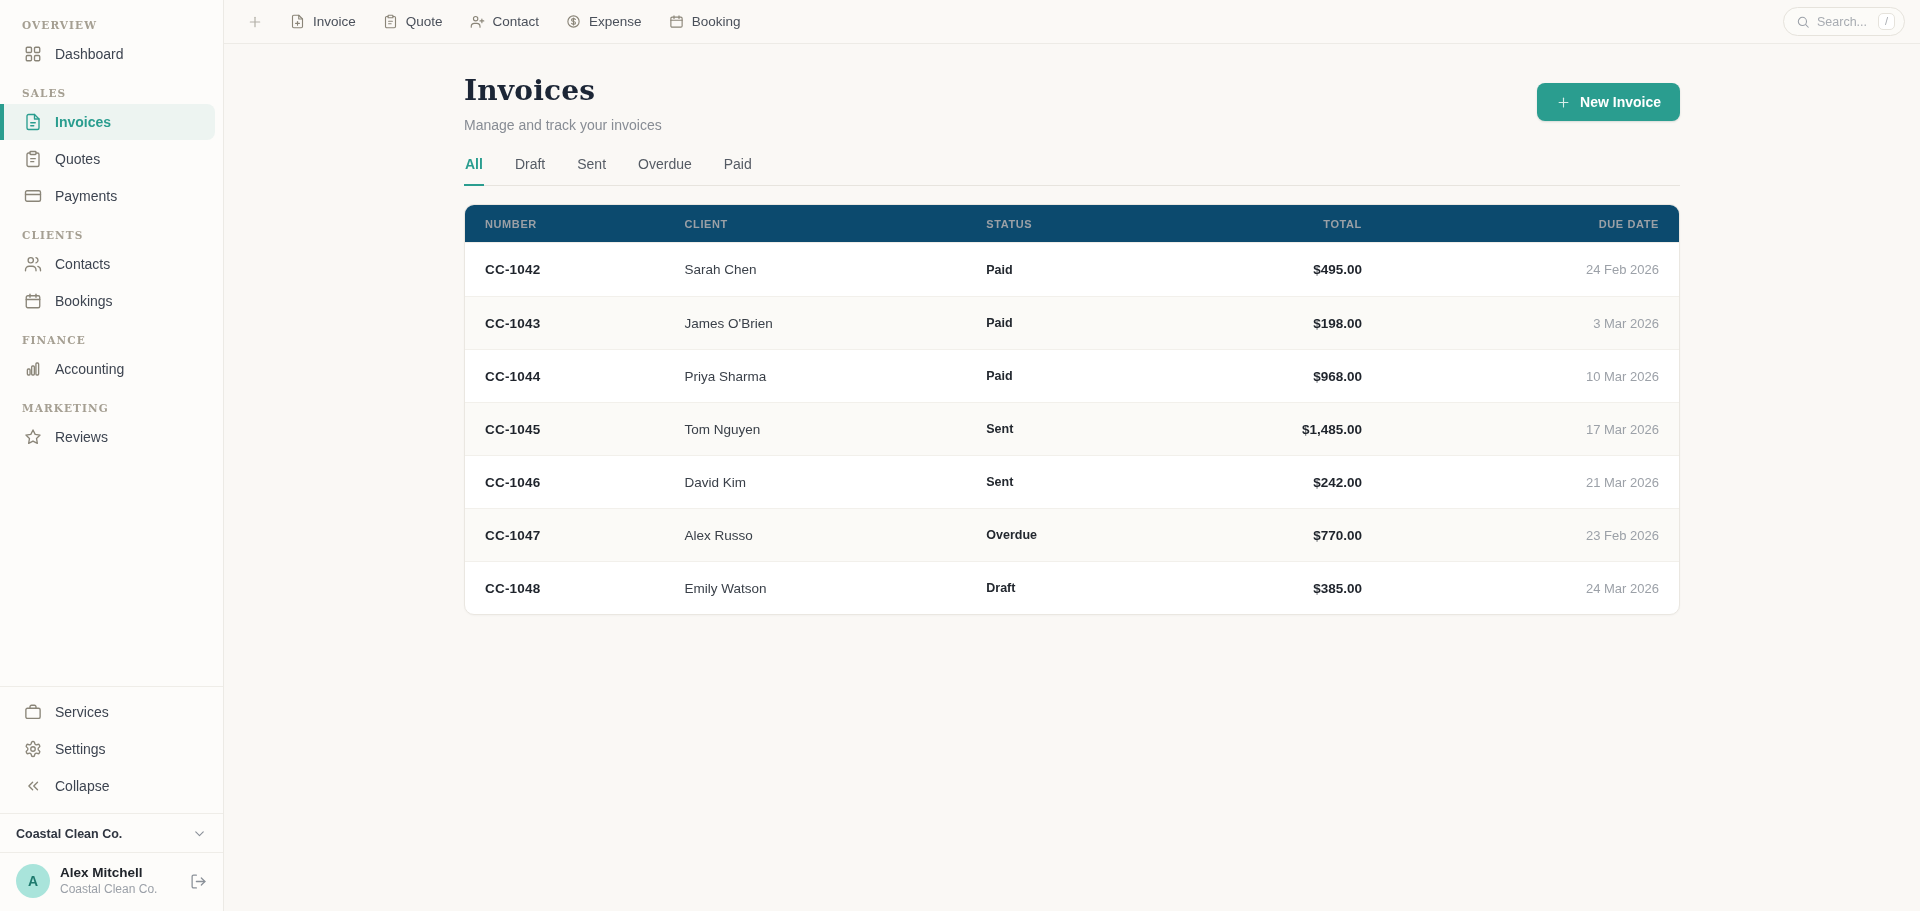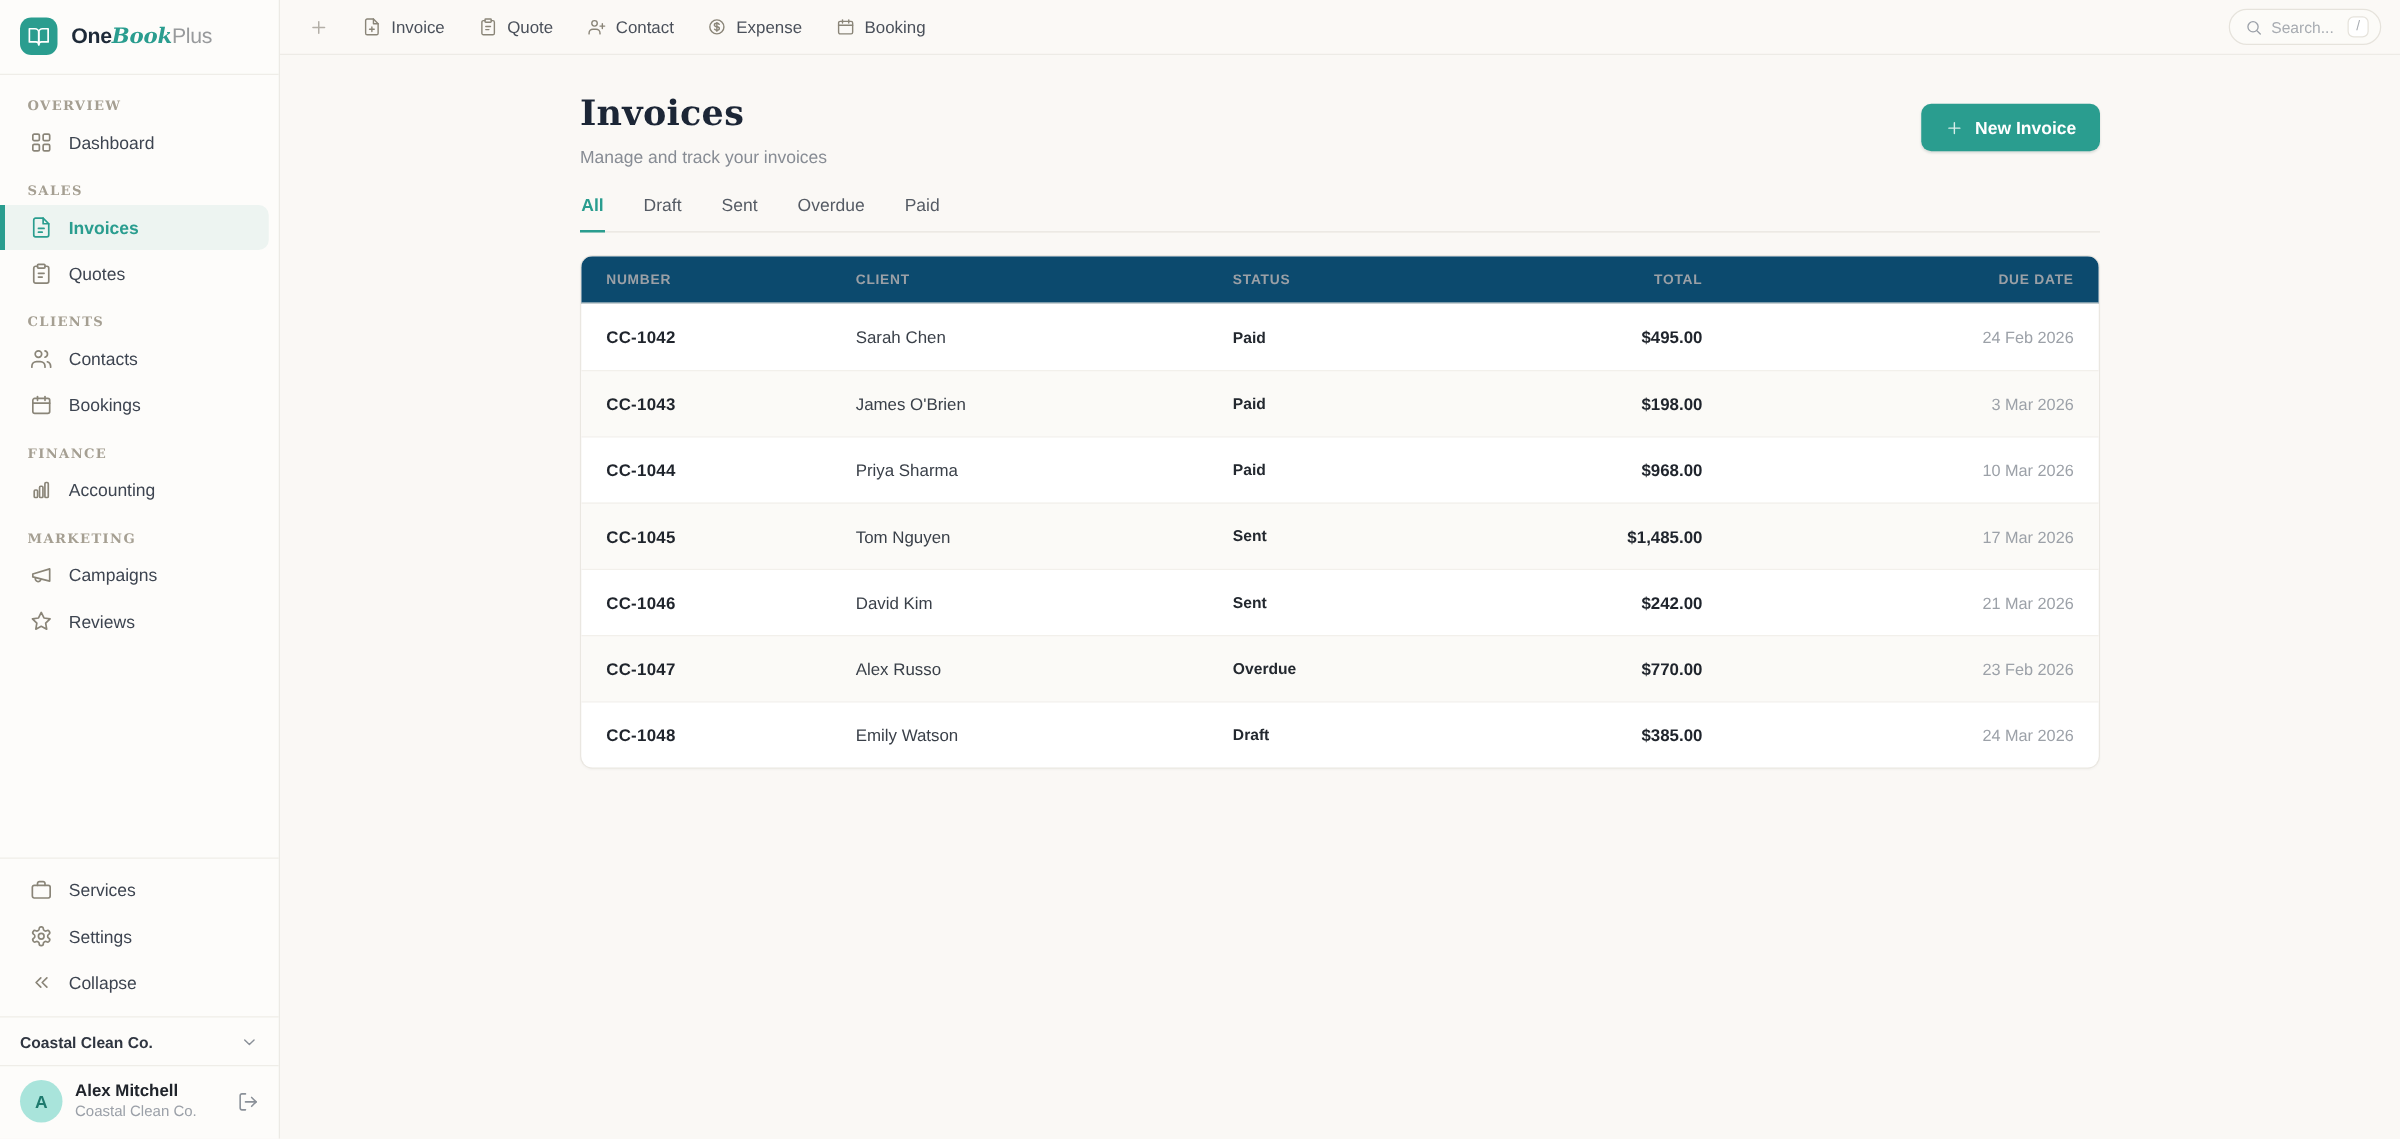--- a/index.html
+++ b/index.html
@@ -104,33 +104,20 @@
   .c-number { font-size:13.5px; font-weight:600; color:#1F242C; letter-spacing:0.2px; }
   .c-client { font-size:13.5px; color:#3A4049; }
   .c-status { font-size:12.5px; font-weight:700; color:#23282F; }
   .c-total { font-size:13.5px; font-weight:700; color:#1F242C; }
   .c-due { font-size:13px; color:#9CA1A8; }
 </style>
 </head>
 <body>
 
 <aside class="sidebar">
-  <div class="logo-row">
-    <div class="logo-icon">
-      <span>
-          <svg viewBox="0 0 24 24" fill="none" stroke="currentColor" stroke-width="1.8" stroke-linecap="round" stroke-linejoin="round">
-            <path d="M2 4h6a4 4 0 0 1 4 4v13a3 3 0 0 0-3-3H2z"></path>
-            <path d="M22 4h-6a4 4 0 0 0-4 4v13a3 3 0 0 1 3-3h7z"></path>
-          </svg>
-        </span>
-    </div>
-    <div class="wordmark">
-      <span class="wm-one">One</span><span class="wm-book">Book</span><span class="wm-plus">Plus</span>
-    </div>
-  </div>
 
   <nav class="nav-scroll">
     <div id="nav-sections">
         <div class="section-label">OVERVIEW</div>
         <button class="nav-item">
           <span class="nav-icon">
             <svg viewBox="0 0 24 24" fill="none" stroke="currentColor" stroke-width="1.8" stroke-linecap="round" stroke-linejoin="round">
               <rect x="3" y="3" width="7" height="7" rx="1.5"></rect>
               <rect x="14" y="3" width="7" height="7" rx="1.5"></rect>
               <rect x="3" y="14" width="7" height="7" rx="1.5"></rect>
@@ -157,20 +144,29 @@
             <svg viewBox="0 0 24 24" fill="none" stroke="currentColor" stroke-width="1.8" stroke-linecap="round" stroke-linejoin="round">
               <rect x="8" y="2" width="8" height="4" rx="1"></rect>
               <path d="M16 4h2a2 2 0 0 1 2 2v14a2 2 0 0 1-2 2H6a2 2 0 0 1-2-2V6a2 2 0 0 1 2-2h2"></path>
               <path d="M9 11.5h6"></path>
               <path d="M9 15.5h4"></path>
             </svg>
           </span>
           <span>Quotes</span>
         </button>
 
+        <button class="nav-item">
+          <span class="nav-icon">
+            <svg viewBox="0 0 24 24" fill="none" stroke="currentColor" stroke-width="1.8" stroke-linecap="round" stroke-linejoin="round">
+              <rect x="2" y="5" width="20" height="14" rx="2"></rect>
+              <path d="M2 10h20"></path>
+            </svg>
+          </span>
+          <span>Payments</span>
+        </button>
       <div class="section-label">CLIENTS</div>
         <button class="nav-item">
           <span class="nav-icon">
             <svg viewBox="0 0 24 24" fill="none" stroke="currentColor" stroke-width="1.8" stroke-linecap="round" stroke-linejoin="round">
               <circle cx="9" cy="7" r="3.5"></circle>
               <path d="M2 21v-1a5 5 0 0 1 5-5h4a5 5 0 0 1 5 5v1"></path>
               <path d="M16 3.6a3.5 3.5 0 0 1 0 6.8"></path>
               <path d="M22 21v-1a5 5 0 0 0-3.5-4.8"></path>
             </svg>
           </span>
@@ -194,29 +190,20 @@
             <svg viewBox="0 0 24 24" fill="none" stroke="currentColor" stroke-width="1.8" stroke-linecap="round" stroke-linejoin="round">
               <rect x="4.5" y="12" width="3.6" height="8" rx="1.2"></rect>
               <rect x="10.2" y="8" width="3.6" height="12" rx="1.2"></rect>
               <rect x="15.9" y="4" width="3.6" height="16" rx="1.2"></rect>
             </svg>
           </span>
           <span>Accounting</span>
         </button>
 
       <div class="section-label">MARKETING</div>
-        <button class="nav-item">
-          <span class="nav-icon">
-            <svg viewBox="0 0 24 24" fill="none" stroke="currentColor" stroke-width="1.8" stroke-linecap="round" stroke-linejoin="round">
-              <path d="m3 11 18-5.5v13L3 14v-3z"></path>
-              <path d="M11.6 16.8a3 3 0 1 1-5.8-1.6"></path>
-            </svg>
-          </span>
-          <span>Campaigns</span>
-        </button>
 
         <button class="nav-item">
           <span class="nav-icon">
             <svg viewBox="0 0 24 24" fill="none" stroke="currentColor" stroke-width="1.8" stroke-linecap="round" stroke-linejoin="round">
               <path d="m12 2.6 2.9 5.9 6.5.9-4.7 4.6 1.1 6.5L12 17.4l-5.8 3.1 1.1-6.5-4.7-4.6 6.5-.9z"></path>
             </svg>
           </span>
           <span>Reviews</span>
         </button>
       </div>

